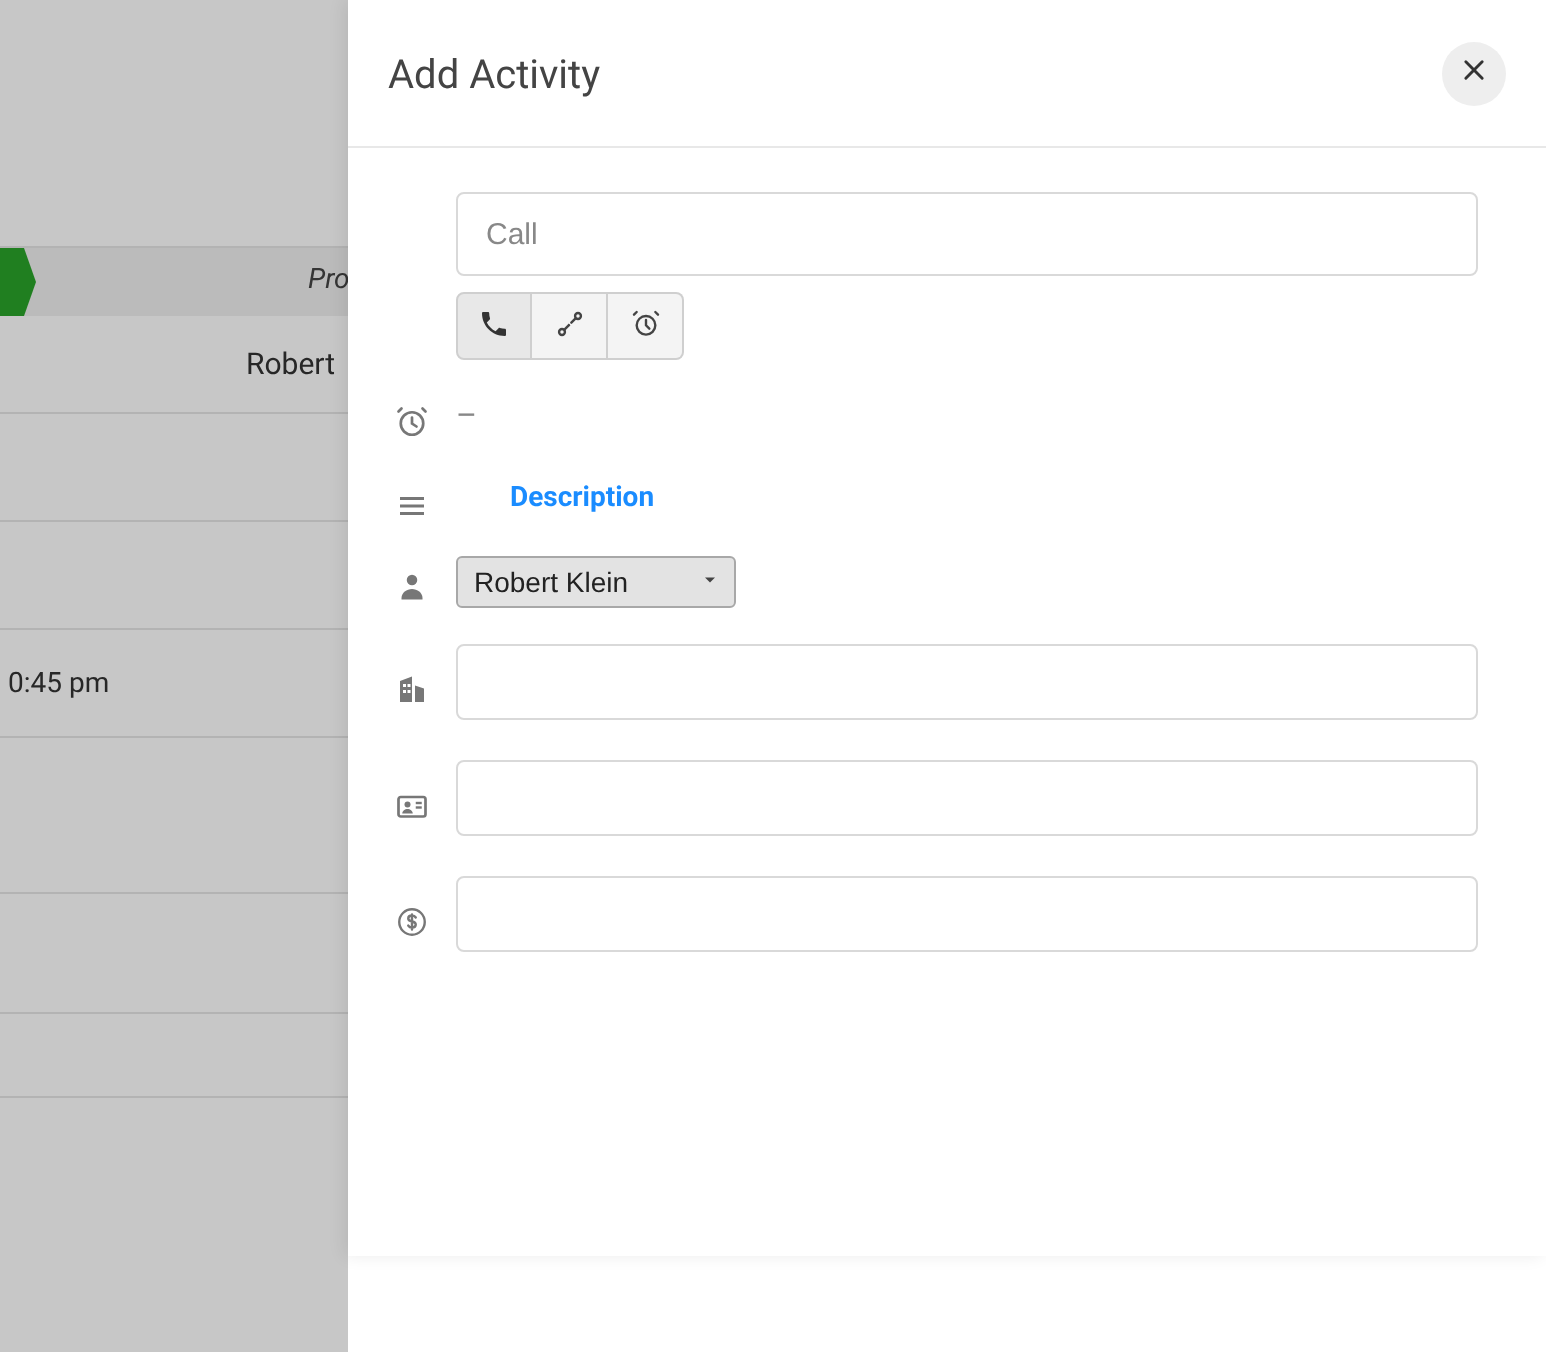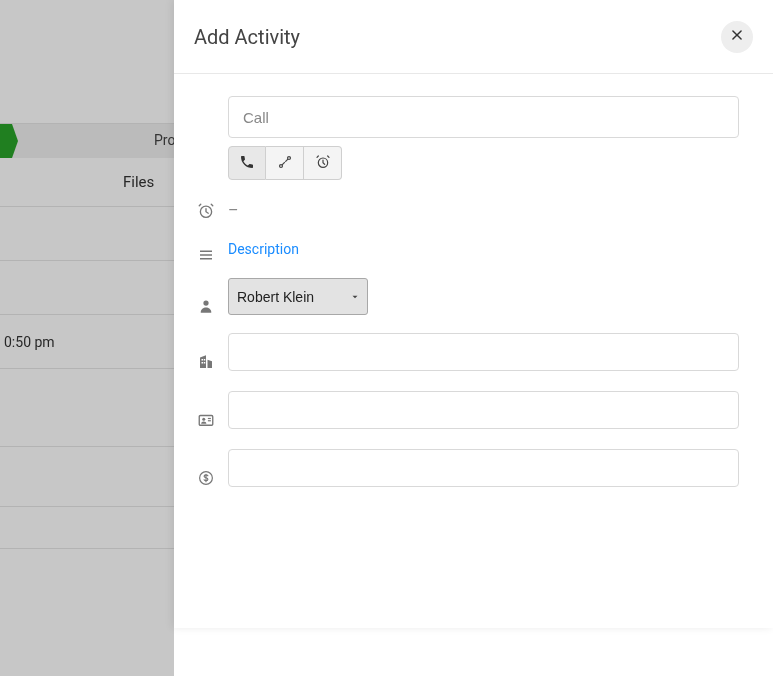--- a/index.html
+++ b/index.html
@@ -4,77 +4,77 @@
   <style>
     * { box-sizing: border-box; margin: 0; padding: 0; }
     html, body { width: 773px; height: 676px; overflow: hidden; font-family: -apple-system, BlinkMacSystemFont, "Segoe UI", Roboto, Helvetica, Arial, sans-serif; font-size: 14px; color: #333; background: #fff; }
     .page { position: relative; width: 773px; height: 676px; }
     
     .bg { position: absolute; inset: 0; background: #fff; }
     .bg-row { height: 54px; border-bottom: 1px solid #e6e6e6; }
     .bg-header-space { height: 55px; background: #fff; }
     .bg-stage-row { height: 34px; background: #f0f0f0; position: relative; }
     .bg-stage-arrow { position: absolute; left: -2px; top: 0; bottom: 0; width: 20px; background: #29a329; clip-path: polygon(0 0, 70% 0, 100% 50%, 70% 100%, 0 100%); }
-    .bg-stage-text { position: absolute; left: 154px; top: 8px; font-size: 14px; color: #444; }
+    .bg-stage-text { position: absolute; left: 154px; top: 8px; font-size: 14px; color: #444; font-style: italic; }
     .bg-tab-row { height: 49px; border-bottom: 1px solid #e6e6e6; display: flex; align-items: center; padding-left: 123px; }
     .bg-tab { color: #333; font-size: 15px; }
     .bg-time-row { height: 54px; border-bottom: 1px solid #e6e6e6; display: flex; align-items: center; padding-left: 4px; font-size: 14px; color: #333; }
     .bg-row-short { height: 42px; border-bottom: 1px solid #e6e6e6; }
     
     .panel { position: absolute; left: 174px; top: 0; right: 0; background: #fff; bottom: 48px; box-shadow: -2px 0 8px rgba(0,0,0,0.08); }
     .panel-header { display: flex; align-items: center; justify-content: space-between; padding: 18px 20px 18px 20px; border-bottom: 1px solid #e8e8e8; height: 74px; gap: 10px; }
     .panel-title { font-size: 20px; font-weight: 400; color: #444; }
     .close-btn { width: 32px; height: 32px; border-radius: 50%; background: #eeeeee; border: none; display: flex; align-items: center; justify-content: center; cursor: pointer; }
     .close-btn svg { width: 14px; height: 14px; }
     .panel-body { padding: 22px 34px 20px 10px; }
-    .row { display: flex; align-items: flex-end; margin-bottom: 14px; }
+    .row { display: flex; align-items: center; margin-bottom: 14px; }
     .row-icon { width: 44px; display: flex; justify-content: center; padding-top: 8px; color: #777; flex: 0 0 44px; }
     .row-icon svg { width: 18px; height: 18px; }
     .row-content { flex: 1; }
     .text-input { width: 100%; height: 42px; border: 1px solid #d9d9d9; border-radius: 4px; padding: 0 14px; font-size: 15px; color: #333; background: #fff; }
     .text-input::placeholder { color: #888; }
     .type-btns { display: flex; margin-top: 8px; }
     .type-btn { width: 38px; height: 34px; border: 1px solid #cfcfcf; background: #f4f4f4; display: flex; align-items: center; justify-content: center; cursor: pointer; }
     .type-btn:first-child { border-top-left-radius: 4px; border-bottom-left-radius: 4px; }
     .type-btn:last-child { border-top-right-radius: 4px; border-bottom-right-radius: 4px; }
     .type-btn + .type-btn { border-left: none; }
     .type-btn.active { background: #e8e8e8; }
     .type-btn svg { width: 16px; height: 16px; color: #444; }
     .date-row .row-content { display: flex; align-items: center; gap: 12px; }
     .date-input { width: 220px; height: 40px; border: 1px solid #d9d9d9; border-radius: 4px; padding: 0 14px; font-size: 14px; color: #333; background: #fff; }
     .date-sep { color: #888; font-size: 16px; }
     .link-row .row-content { display: flex; align-items: center; height: 30px; }
-    .link-text { color: #1a8cff; font-weight: 400; font-size: 14px; cursor: pointer; }
+    .link-text { color: #1a8cff; font-weight: 700; font-size: 14px; cursor: pointer; margin-left: 27px; }
     .select-wrap { position: relative; display: inline-block; }
-    .select { appearance: none; -webkit-appearance: none; -moz-appearance: none; height: 37px; border: 1px solid #a8a8a8; background: #e3e3e3; border-radius: 3px; padding: 0 28px 0 8px; font-size: 14px; color: #222; cursor: pointer; min-width: 140px; }
+    .select { appearance: none; -webkit-appearance: none; -moz-appearance: none; height: 26px; border: 1px solid #a8a8a8; background: #e3e3e3; border-radius: 3px; padding: 0 28px 0 8px; font-size: 14px; color: #222; cursor: pointer; min-width: 140px; }
     .select-caret { position: absolute; right: 8px; top: 50%; transform: translateY(-50%); pointer-events: none; }
     .select-caret svg { width: 10px; height: 10px; color: #444; }
     .empty-input { width: 100%; height: 38px; border: 1px solid #d9d9d9; border-radius: 4px; background: #fff; padding: 0 12px; font-size: 14px; }
     
     .dim { position: absolute; left: 0; top: 0; width: 174px; bottom: 0; background: rgba(0,0,0,0.22); pointer-events: none; }
   </style>
 </head>
 <body>
 
 <div class="page">
 
   <div class="bg">
     <div class="bg-header-space"></div>
     <div class="bg-row" style="height:69px;"></div>
     <div class="bg-stage-row">
       <div class="bg-stage-arrow"></div>
       <div class="bg-stage-text">Pro</div>
     </div>
     <div class="bg-tab-row">
-      <span class="bg-tab">Files</span>
+      <span class="bg-tab">Robert</span>
     </div>
     <div class="bg-row"></div>
     <div class="bg-row"></div>
     <div class="bg-time-row">
-      <span>0:50 pm</span>
+      <span>0:45 pm</span>
     </div>
     <div class="bg-row" style="height:78px;"></div>
     <div class="bg-row" style="height:60px;"></div>
     <div class="bg-row-short"></div>
     <div class="bg-row" style="height:80px;border-bottom:none;"></div>
   </div>
 
   <div class="dim"></div>
 
   <div class="panel">

